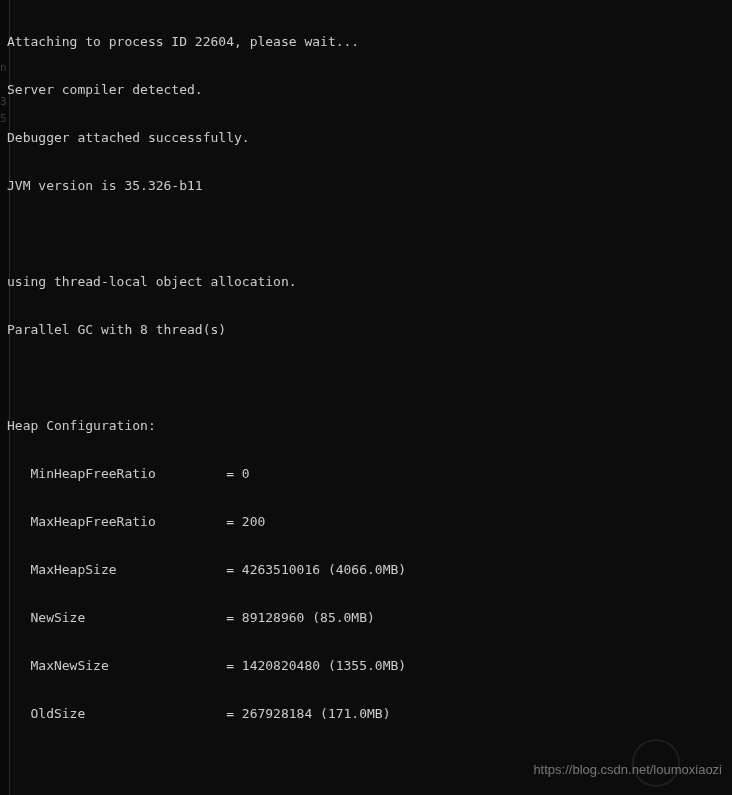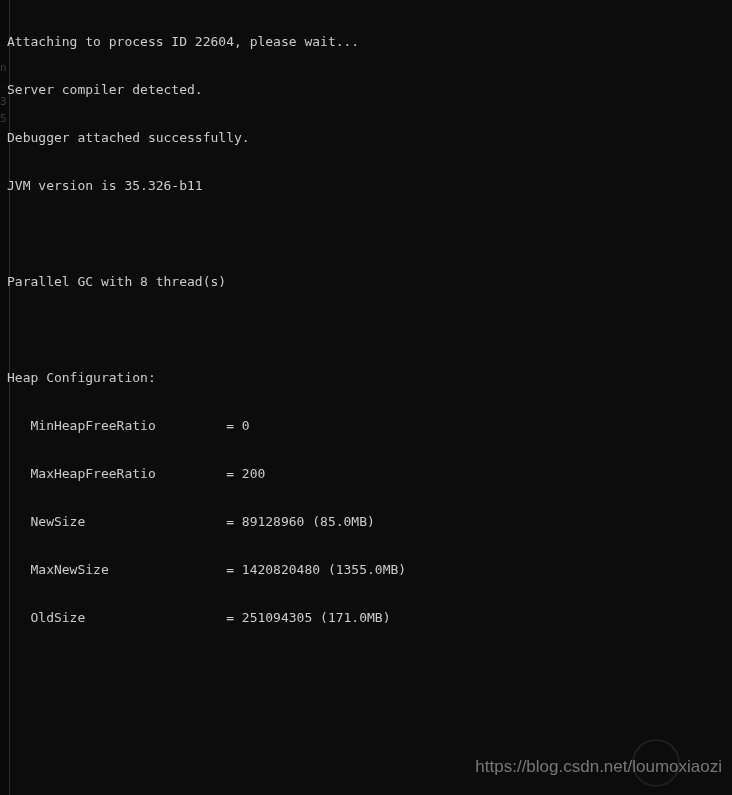--- a/index.html
+++ b/index.html
@@ -52,21 +52,21 @@
     height: 16px;
     white-space: pre;
     color: #cccccc;
   }
   .console-line.blank { color: transparent; }
   #watermark {
     position: absolute;
     right: 10px;
     bottom: 18px;
     color: #8a8a8a;
-    font-size: 17px;
+    font-size: 13px;
     font-family: "Liberation Sans", sans-serif;
     opacity: 0.85;
     white-space: pre;
     pointer-events: none;
   }
   #watermark-logo {
     position: absolute;
     right: 52px;
     bottom: 8px;
     width: 44px;
@@ -95,28 +95,30 @@
     <span class="glyph" style="top:96px;">3</span>
     <span class="glyph" style="top:113px;">5</span>
   </div>
 
   <div id="console-output">
     <div class="console-line">Attaching to process ID 22604, please wait...</div>
     <div class="console-line">Server compiler detected.</div>
     <div class="console-line">Debugger attached successfully.</div>
     <div class="console-line">JVM version is 35.326-b11</div>
     <div class="console-line blank"></div>
+    <div class="console-line">using thread-local object allocation.</div>
     <div class="console-line">Parallel GC with 8 thread(s)</div>
     <div class="console-line blank"></div>
     <div class="console-line">Heap Configuration:</div>
     <div class="console-line">   MinHeapFreeRatio         = 0</div>
     <div class="console-line">   MaxHeapFreeRatio         = 200</div>
+    <div class="console-line">   MaxHeapSize              = 4263510016 (4066.0MB)</div>
     <div class="console-line">   NewSize                  = 89128960 (85.0MB)</div>
     <div class="console-line">   MaxNewSize               = 1420820480 (1355.0MB)</div>
-    <div class="console-line">   OldSize                  = 251094305 (171.0MB)</div>
+    <div class="console-line">   OldSize                  = 267928184 (171.0MB)</div>
     
     
     
     
     
     
     
     
     
     

